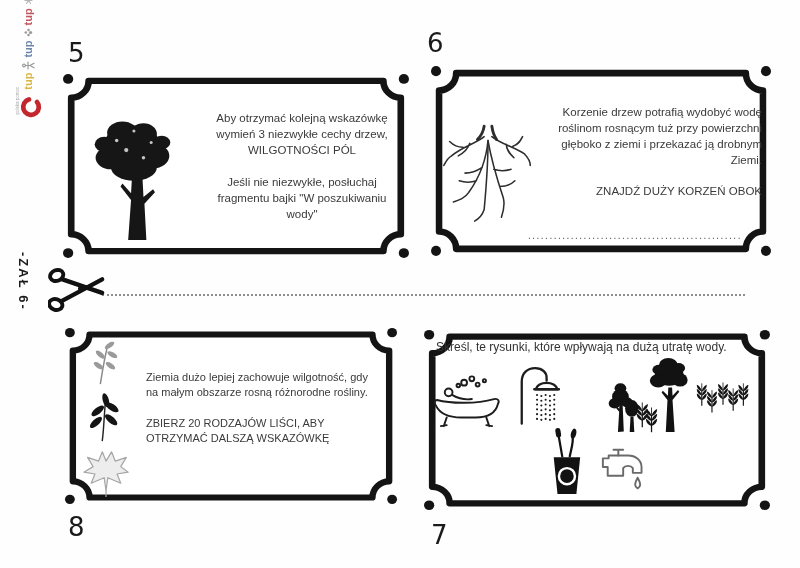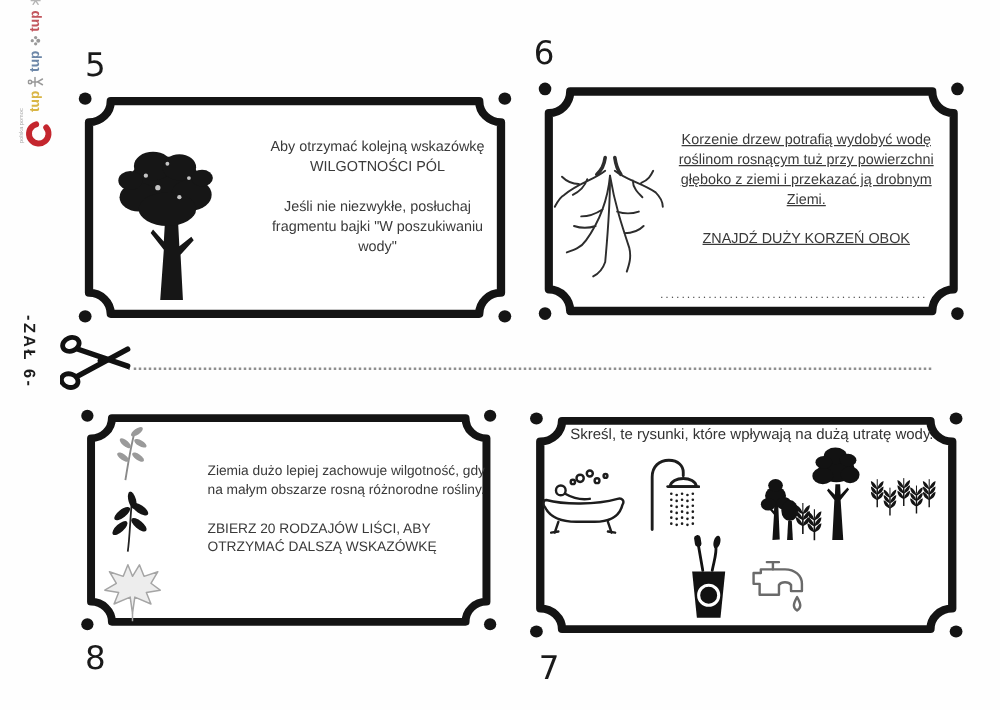--- a/index.html
+++ b/index.html
@@ -33,27 +33,27 @@
   .c6 { left:430px; top:64px; width:342px; height:194px; }
   .c6 .num { left:-3px; top:-36px; }
   .c8 { left:64px; top:326px; width:334px; height:180px; }
   .c8 .num { left:4px; bottom:-36px; }
   .c7 { left:423px; top:328px; width:348px; height:184px; }
   .c7 .num { left:8px; bottom:-38px; }
 
   .ill { position:absolute; }
   .txt { position:absolute; font-size:11.5px; line-height:1.4; color:#3a3a3a; }
   .c5txt { left:122px; right:10px; top:38px; text-align:center;margin-left:20px; }
-  .c6txt { left:98px; right:10px; top:40px; text-align:center;text-decoration:underline; }
-  .c8txt { left:82px; right:8px; top:44px; text-align:left; font-size:11px;margin-left:20px; }
+  .c6txt { left:98px; right:10px; top:40px; text-align:right; }
+  .c8txt { left:82px; right:8px; top:44px; text-align:left; font-size:11px; }
   .p2 { margin-top:16px; }
   .task { margin-top:15px; }
   .answer { position:absolute; left:98px; top:166px; width:212px; overflow:hidden;
             white-space:nowrap; font-size:10px; letter-spacing:1.5px; color:#555; }
-  .c7 .title { position:absolute; left:13px; right:4px; top:12px; font-size:12px; color:#333;text-align:center; }
+  .c7 .title { position:absolute; left:13px; right:4px; top:12px; font-size:12px; color:#333; }
 
   .c5 .ill-tree   { left:20px;  top:36px; }
   .c6 .ill-roots  { left:10px;  top:58px; }
   .c8 .sprigs { position:absolute; left:16px; top:12px; display:flex; flex-direction:column; gap:7px; }
   .c7 .i-bath   { left:8px;   top:44px; }
   .c7 .i-shower { left:93px;  top:36px; }
   .c7 .i-trees  { left:184px; top:28px; }
   .c7 .i-wheat  { left:272px; top:48px; }
   .c7 .i-cup    { left:122px; top:100px; }
   .c7 .i-faucet { left:176px; top:114px; }
@@ -149,20 +149,21 @@
       <g fill="#ffffff" opacity="0.75">
         <circle cx="44" cy="44" r="2.2"></circle>
           <circle cx="62" cy="52" r="1.8"></circle>
           <circle cx="34" cy="34" r="1.8"></circle>
           <circle cx="70" cy="36" r="1.6"></circle>
           <circle cx="52" cy="24" r="1.6"></circle>
       </g>
     </svg>
     <div class="txt c5txt">
       <div>Aby otrzymać kolejną wskazówkę</div>
+      <div>wymień 3 niezwykłe cechy drzew,</div>
       <div>WILGOTNOŚCI PÓL</div>
       <div class="p2">Jeśli nie niezwykłe, posłuchaj</div>
       <div>fragmentu bajki "W poszukiwaniu wody"</div>
     </div>
   </section>
 
   <section class="card c6">
     <svg class="frame" viewBox="0 0 340 190" preserveAspectRatio="none">
         <use href="#card-frame"></use>
       </svg>

